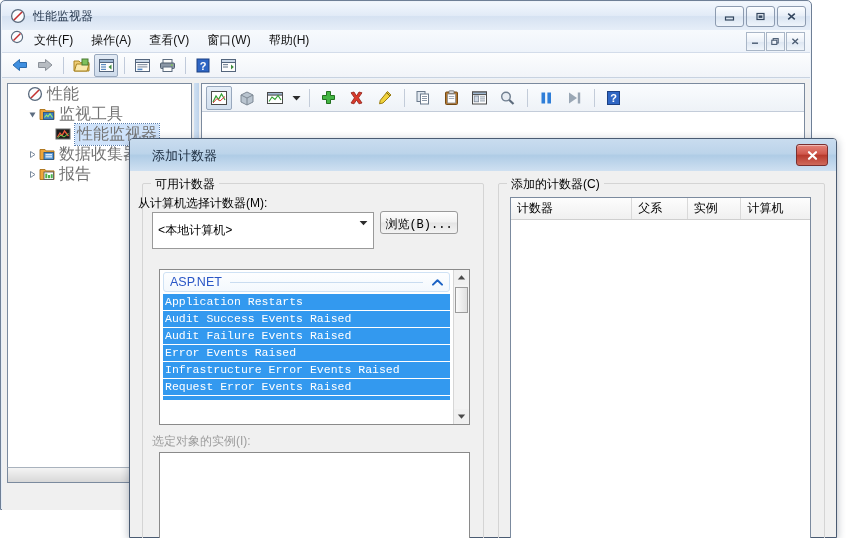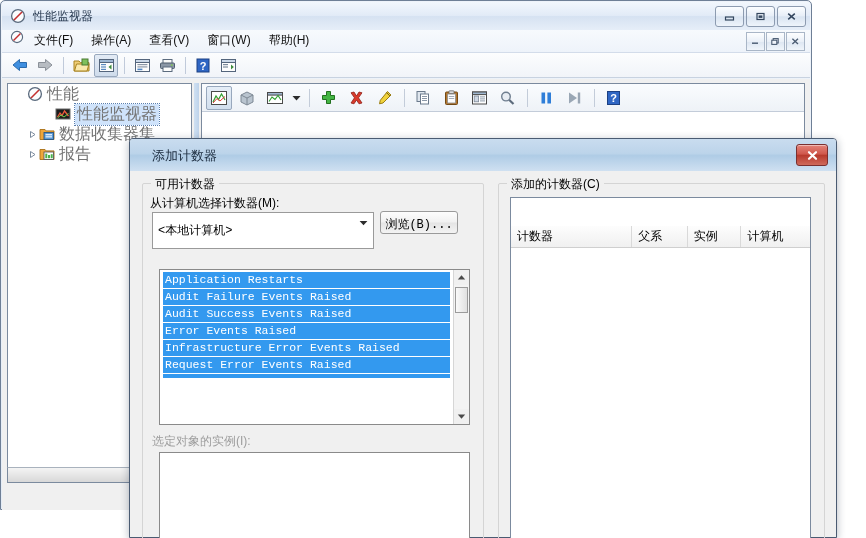--- a/index.html
+++ b/index.html
@@ -194,21 +194,21 @@
   }
 
   .listbox{
     position:absolute;background:#fff;border:1px solid #8a8a8a;box-sizing:border-box;
   }
 
   
   .tbl{
     position:absolute;background:#fff;border:1px solid #7b8a9e;box-sizing:border-box;overflow:hidden;
   }
-  .tbl-head{display:flex;height:21px;background:linear-gradient(180deg,#fdfdfd,#f0f0f0);border-bottom:1px solid #cfcfcf;margin-top:28px;}
+  .tbl-head{display:flex;height:21px;background:linear-gradient(180deg,#fdfdfd,#f0f0f0);border-bottom:1px solid #cfcfcf;}
   .th{
     font-size:12px;color:#000;padding-left:6px;line-height:21px;
     border-right:1px solid #d9d9d9;box-sizing:border-box;white-space:nowrap;
   }
   .th:last-child{border-right:none;}
 </style>
 </head>
 <body>
 
 <div class="app">
@@ -348,20 +348,35 @@
           <span class="tw-expander"></span>
           <span class="tw-icon">
             <svg width="16" height="16" viewBox="0 0 16 16">
                 <circle cx="8" cy="8" r="6.4" fill="#fbfcfe" stroke="#5a6a7d" stroke-width="1.3"></circle>
                 <line x1="4" y1="12" x2="12" y2="4" stroke="#c43030" stroke-width="1.6"></line>
               </svg>
           </span>
           <span class="tw-label">性能</span>
         </div>
 
+        <div class="tree-row" style="padding-left:18px;">
+          <span class="tw-expander">
+            <svg width="9" height="9" viewBox="0 0 9 9">
+                <path d="M1.5 2.5 L7.5 2.5 L4.5 7.5 Z" fill="#5d6d80"></path>
+              </svg>
+          </span>
+          <span class="tw-icon">
+            <svg width="16" height="16" viewBox="0 0 16 16">
+              <path d="M1 3.5 h5 l1.2 1.4 H15 V13.5 H1 Z" fill="#f0a63a" stroke="#a86f16" stroke-width=".9"></path>
+              <rect x="4.5" y="6.5" width="10" height="7" fill="#3f7fbf" stroke="#2a5782" stroke-width=".9"></rect>
+              <path d="M5.5 11.5 L7.5 9 L9 10.6 L11 7.8 L13.5 11.5" stroke="#9ef06a" stroke-width="1.1" fill="none"></path>
+            </svg>
+          </span>
+          <span class="tw-label">监视工具</span>
+        </div>
 
         <div class="tree-row selected" style="padding-left:34px;">
           <span class="tw-expander"></span>
           <span class="tw-icon">
             <svg width="16" height="16" viewBox="0 0 16 16">
               <rect x="1" y="3" width="14" height="10" fill="#1c1c1c" stroke="#6b6b6b" stroke-width="1"></rect>
               <path d="M2.5 11 L5 7 L7 9.5 L9.5 5 L13.5 10" stroke="#f05a3c" stroke-width="1.3" fill="none"></path>
               <path d="M2.5 12 L6 9 L9 11 L13.5 7.5" stroke="#6fd04b" stroke-width="1" fill="none"></path>
             </svg>
           </span>
@@ -520,41 +535,50 @@
         </svg>
       </div>
     </div>
 
     <div class="dlg-body">
 
       <div class="grp" style="left:12px; top:12px; width:340px; height:376px;">
         <span class="grp-legend">可用计数器</span>
       </div>
 
-      <div class="fld-label" style="position:absolute;left:20px;top:24px;">从计算机选择计数器(M):</div>
+      <div class="fld-label" style="position:absolute;left:8px;top:24px;">从计算机选择计数器(M):</div>
 
       <div class="combo" style="left:22px;top:41px;width:222px;position:absolute;">
         <span class="combo-text">&lt;本地计算机&gt;</span>
         <span class="combo-arrow">
           <svg width="9" height="6" viewBox="0 0 9 6">
               <path d="M0.6 1 L8.4 1 L4.5 5.3 Z" fill="#2c2c2c"></path>
             </svg>
         </span>
       </div>
 
       <div class="btn" style="position:absolute;left:250px;top:40px;width:78px;">
         <span>浏览(B)...</span>
       </div>
 
       <div class="clist" style="left:29px;top:98px;width:180px;height:0;"></div>
       <div class="clist" style="left:29px;top:98px;width:311px;height:156px;">
         <div class="clist-inner">
+          <div class="group-hdr">
+            <span class="group-hdr-text">ASP.NET</span>
+            <span class="group-hdr-rule"></span>
+            <span class="group-chevron">
+              <svg width="11" height="7" viewBox="0 0 11 7">
+                  <path d="M1 5.6 L5.5 1.2 L10 5.6" stroke="#1d63c4" stroke-width="2" fill="none" stroke-linecap="round" stroke-linejoin="round"></path>
+                </svg>
+            </span>
+          </div>
           <div class="citem sel">Application Restarts</div>
+          <div class="citem sel">Audit Success Events Raised</div>
           <div class="citem sel">Audit Failure Events Raised</div>
-          <div class="citem sel">Audit Success Events Raised</div>
           <div class="citem sel">Error Events Raised</div>
           <div class="citem sel">Infrastructure Error Events Raised</div>
           <div class="citem sel">Request Error Events Raised</div>
           <div class="citem sel" style="height:4px;"></div>
         </div>
         <div class="vscroll">
           <div class="vs-arrow">
             <svg width="9" height="7" viewBox="0 0 9 7">
                 <path d="M4.5 1.3 L8.2 5.6 L0.8 5.6 Z" fill="#4a4a4a"></path>
               </svg>

